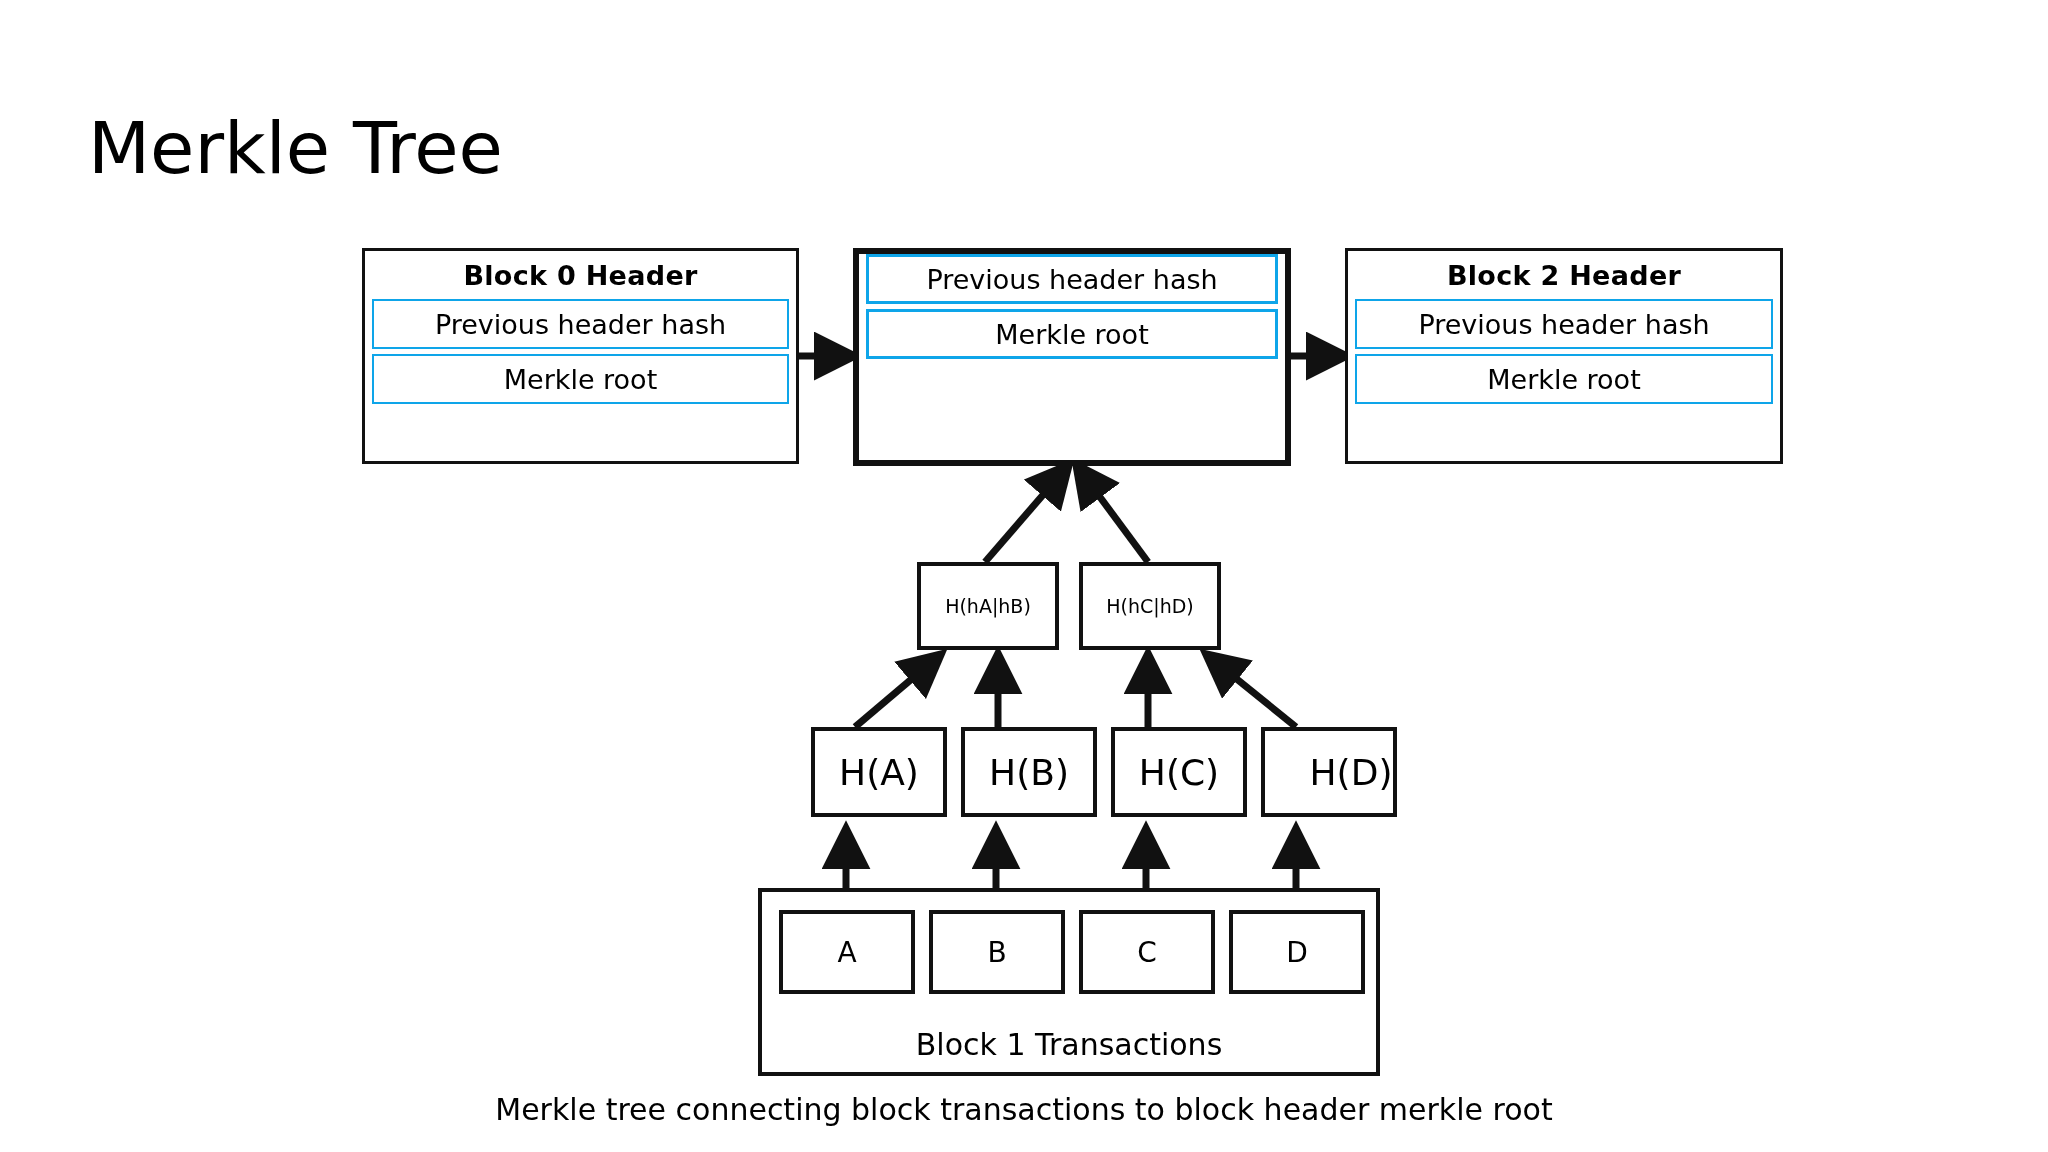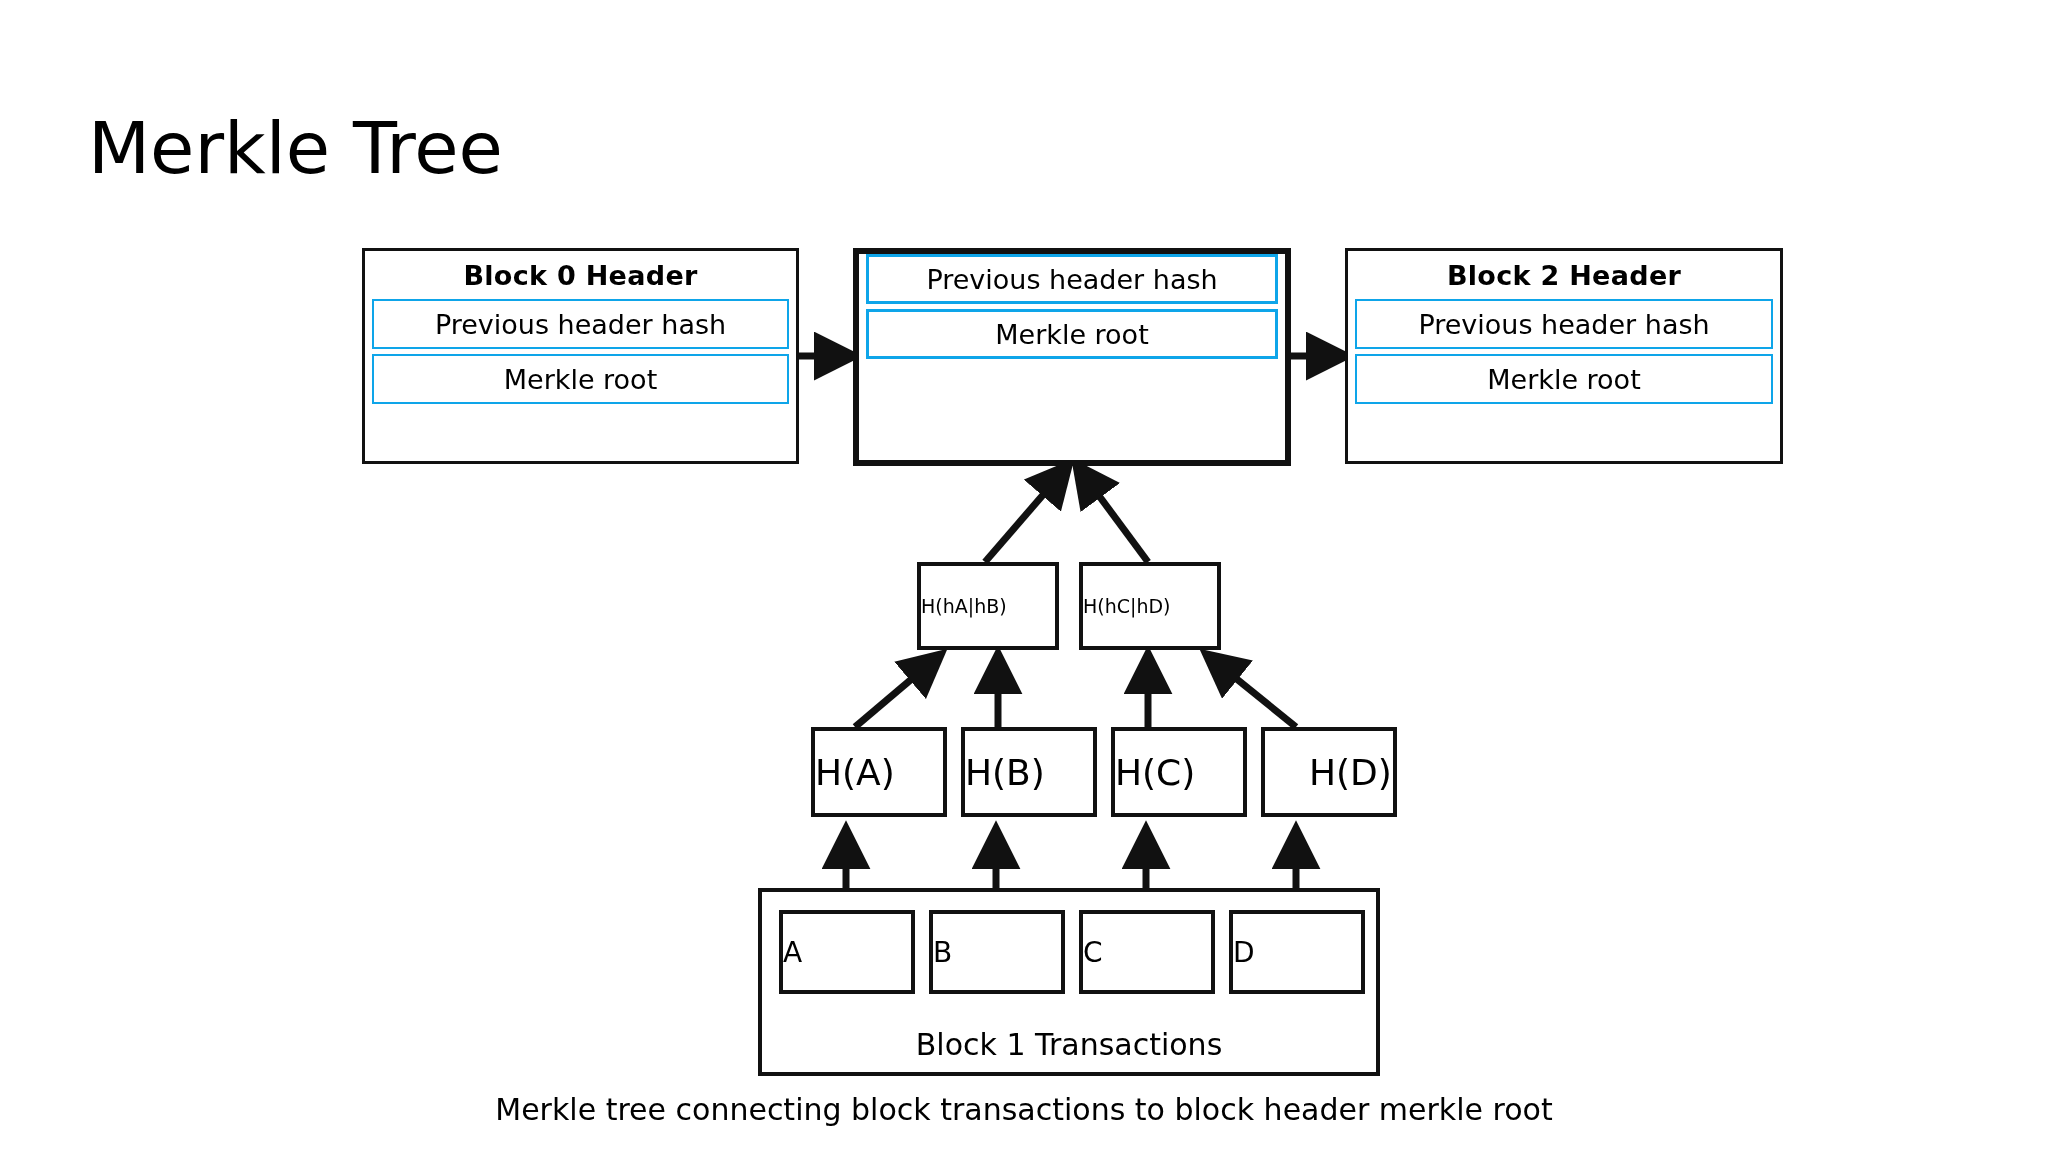--- a/index.html
+++ b/index.html
@@ -37,21 +37,21 @@
   }
 
   
   .box {
     position: absolute;
     box-sizing: border-box;
     background: #ffffff;
     border: 3px solid #111111;
     display: flex;
     align-items: center;
-    justify-content: flex-start;
+    justify-content: center;
   }
 
   
   .block-header {
     border-width: 3px;
     flex-direction: column;
     justify-content: flex-start;
     padding: 0;
   }
   .block-header.emphasis {

